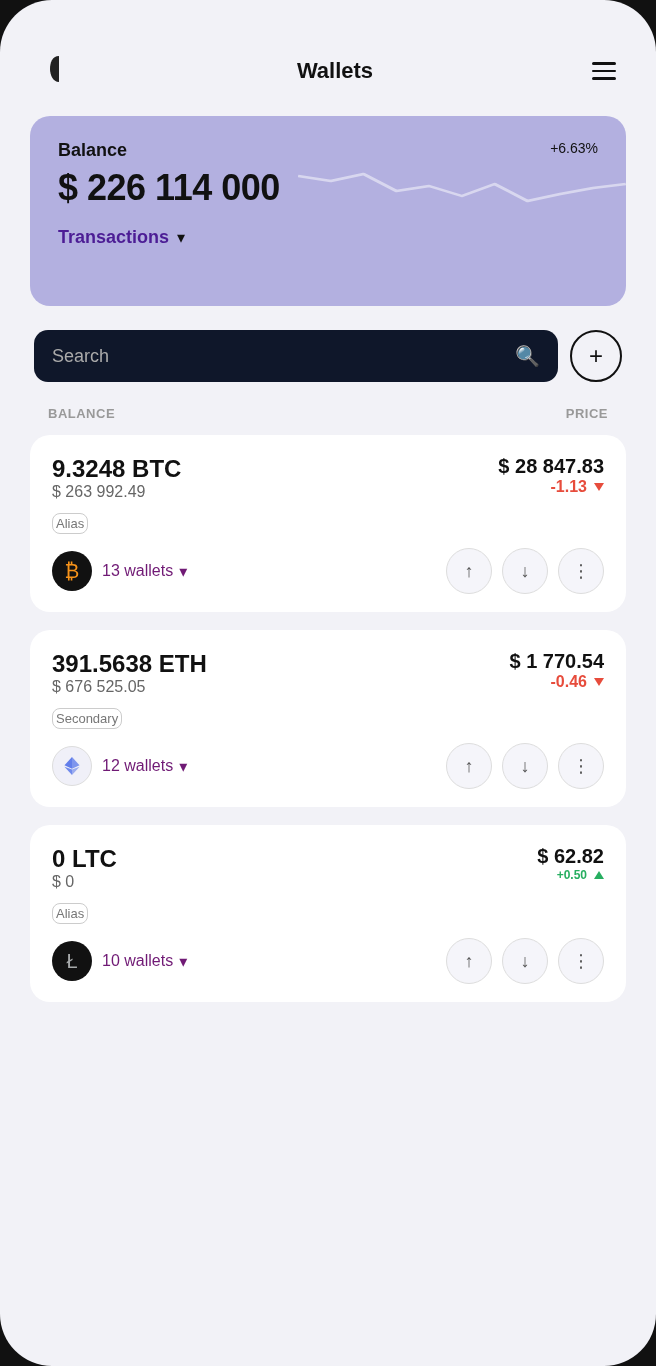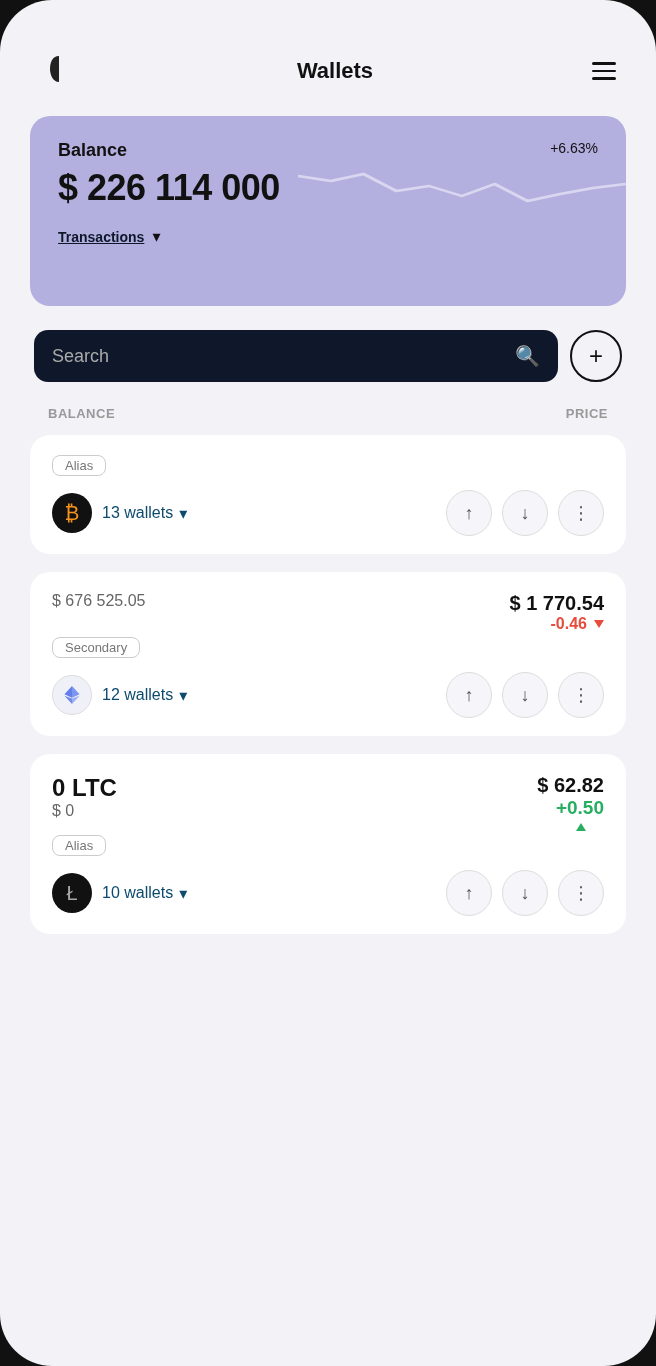--- a/index.html
+++ b/index.html
@@ -106,24 +106,23 @@
     }
 
     .transactions-row {
       display: flex;
       align-items: center;
       gap: 8px;
       margin-top: 18px;
     }
 
     .transactions-label {
-      font-size: 14px;
+      font-size: 18px;
       font-weight: 700;
-      color: #0f172a;
-      text-decoration: underline;
+      color: #4c1d95;
     }
 
     .chevron-down {
       font-size: 16px;
       color: #111;
     }
 
     
     .search-row {
       display: flex;
@@ -223,36 +222,35 @@
       color: #e74c3c;
       font-weight: 600;
       text-align: right;
       display: flex;
       align-items: center;
       gap: 4px;
       justify-content: flex-end;
     }
 
     .coin-price-change-pos {
-      font-size: 19px;
+      font-size: 12px;
       color: #27ae60;
       font-weight: 600;
       text-align: right;
       display: flex;
       align-items: center;
       gap: 4px;
       justify-content: flex-end;
-      flex-direction: column;
     }
 
     .alias-badge {
       display: inline-block;
       border: 1.5px solid #ccc;
       border-radius: 8px;
-      padding: 2px 12px;
+      padding: 2px 3px;
       font-size: 13px;
       color: #777;
       margin-bottom: 14px;
     }
 
     .coin-bottom {
       display: flex;
       align-items: center;
       justify-content: space-between;
     }
@@ -284,21 +282,21 @@
       border: 1.5px solid #ddd;
     }
 
     .coin-logo-ltc {
       background: #111;
       color: #a6a9aa;
     }
 
     .wallets-label {
       font-size: 16px;
-      color: #0c4a6e;
+      color: #701a75;
       font-weight: 500;
       display: flex;
       align-items: center;
       gap: 6px;
     }
 
     .action-buttons {
       display: flex;
       gap: 10px;
     }
@@ -389,40 +387,54 @@
       <span>+</span>
     </div>
   </div>
 
   <div class="col-headers">
     <span class="col-header">BALANCE</span>
     <span class="col-header">PRICE</span>
   </div>
 
   <div class="coin-card">
+    <div class="coin-top">
+      <div>
+        <div class="coin-amount">9.3248 BTC</div>
+        <div class="coin-usd">$ 263 992.49</div>
+      </div>
+      <div class="right-col">
+        <div class="coin-price">$ 28 847.83</div>
+        <div class="coin-price-change-neg">
+          <span>-1.13</span>
+          <span class="triangle-down"></span>
+        </div>
+      </div>
+    </div>
     <div class="alias-badge">Alias</div>
     <div class="coin-bottom">
       <div class="coin-logo-row">
         <div class="coin-logo coin-logo-btc">₿</div>
         <span class="wallets-label">
           <span>13 wallets</span>
           <span>▾</span>
         </span>
       </div>
       <div class="action-buttons">
         <div class="action-btn">↑</div>
         <div class="action-btn">↓</div>
         <div class="action-btn">⋮</div>
       </div>
     </div>
   </div>
 
   <div class="coin-card">
     <div class="coin-top">
       <div>
+        <div class="coin-amount">391.5638 ETH</div>
         <div class="coin-usd">$ 676 525.05</div>
       </div>
       <div class="right-col">
         <div class="coin-price">$ 1 770.54</div>
         <div class="coin-price-change-neg">
           <span>-0.46</span>
           <span class="triangle-down"></span>
         </div>
       </div>
     </div>

